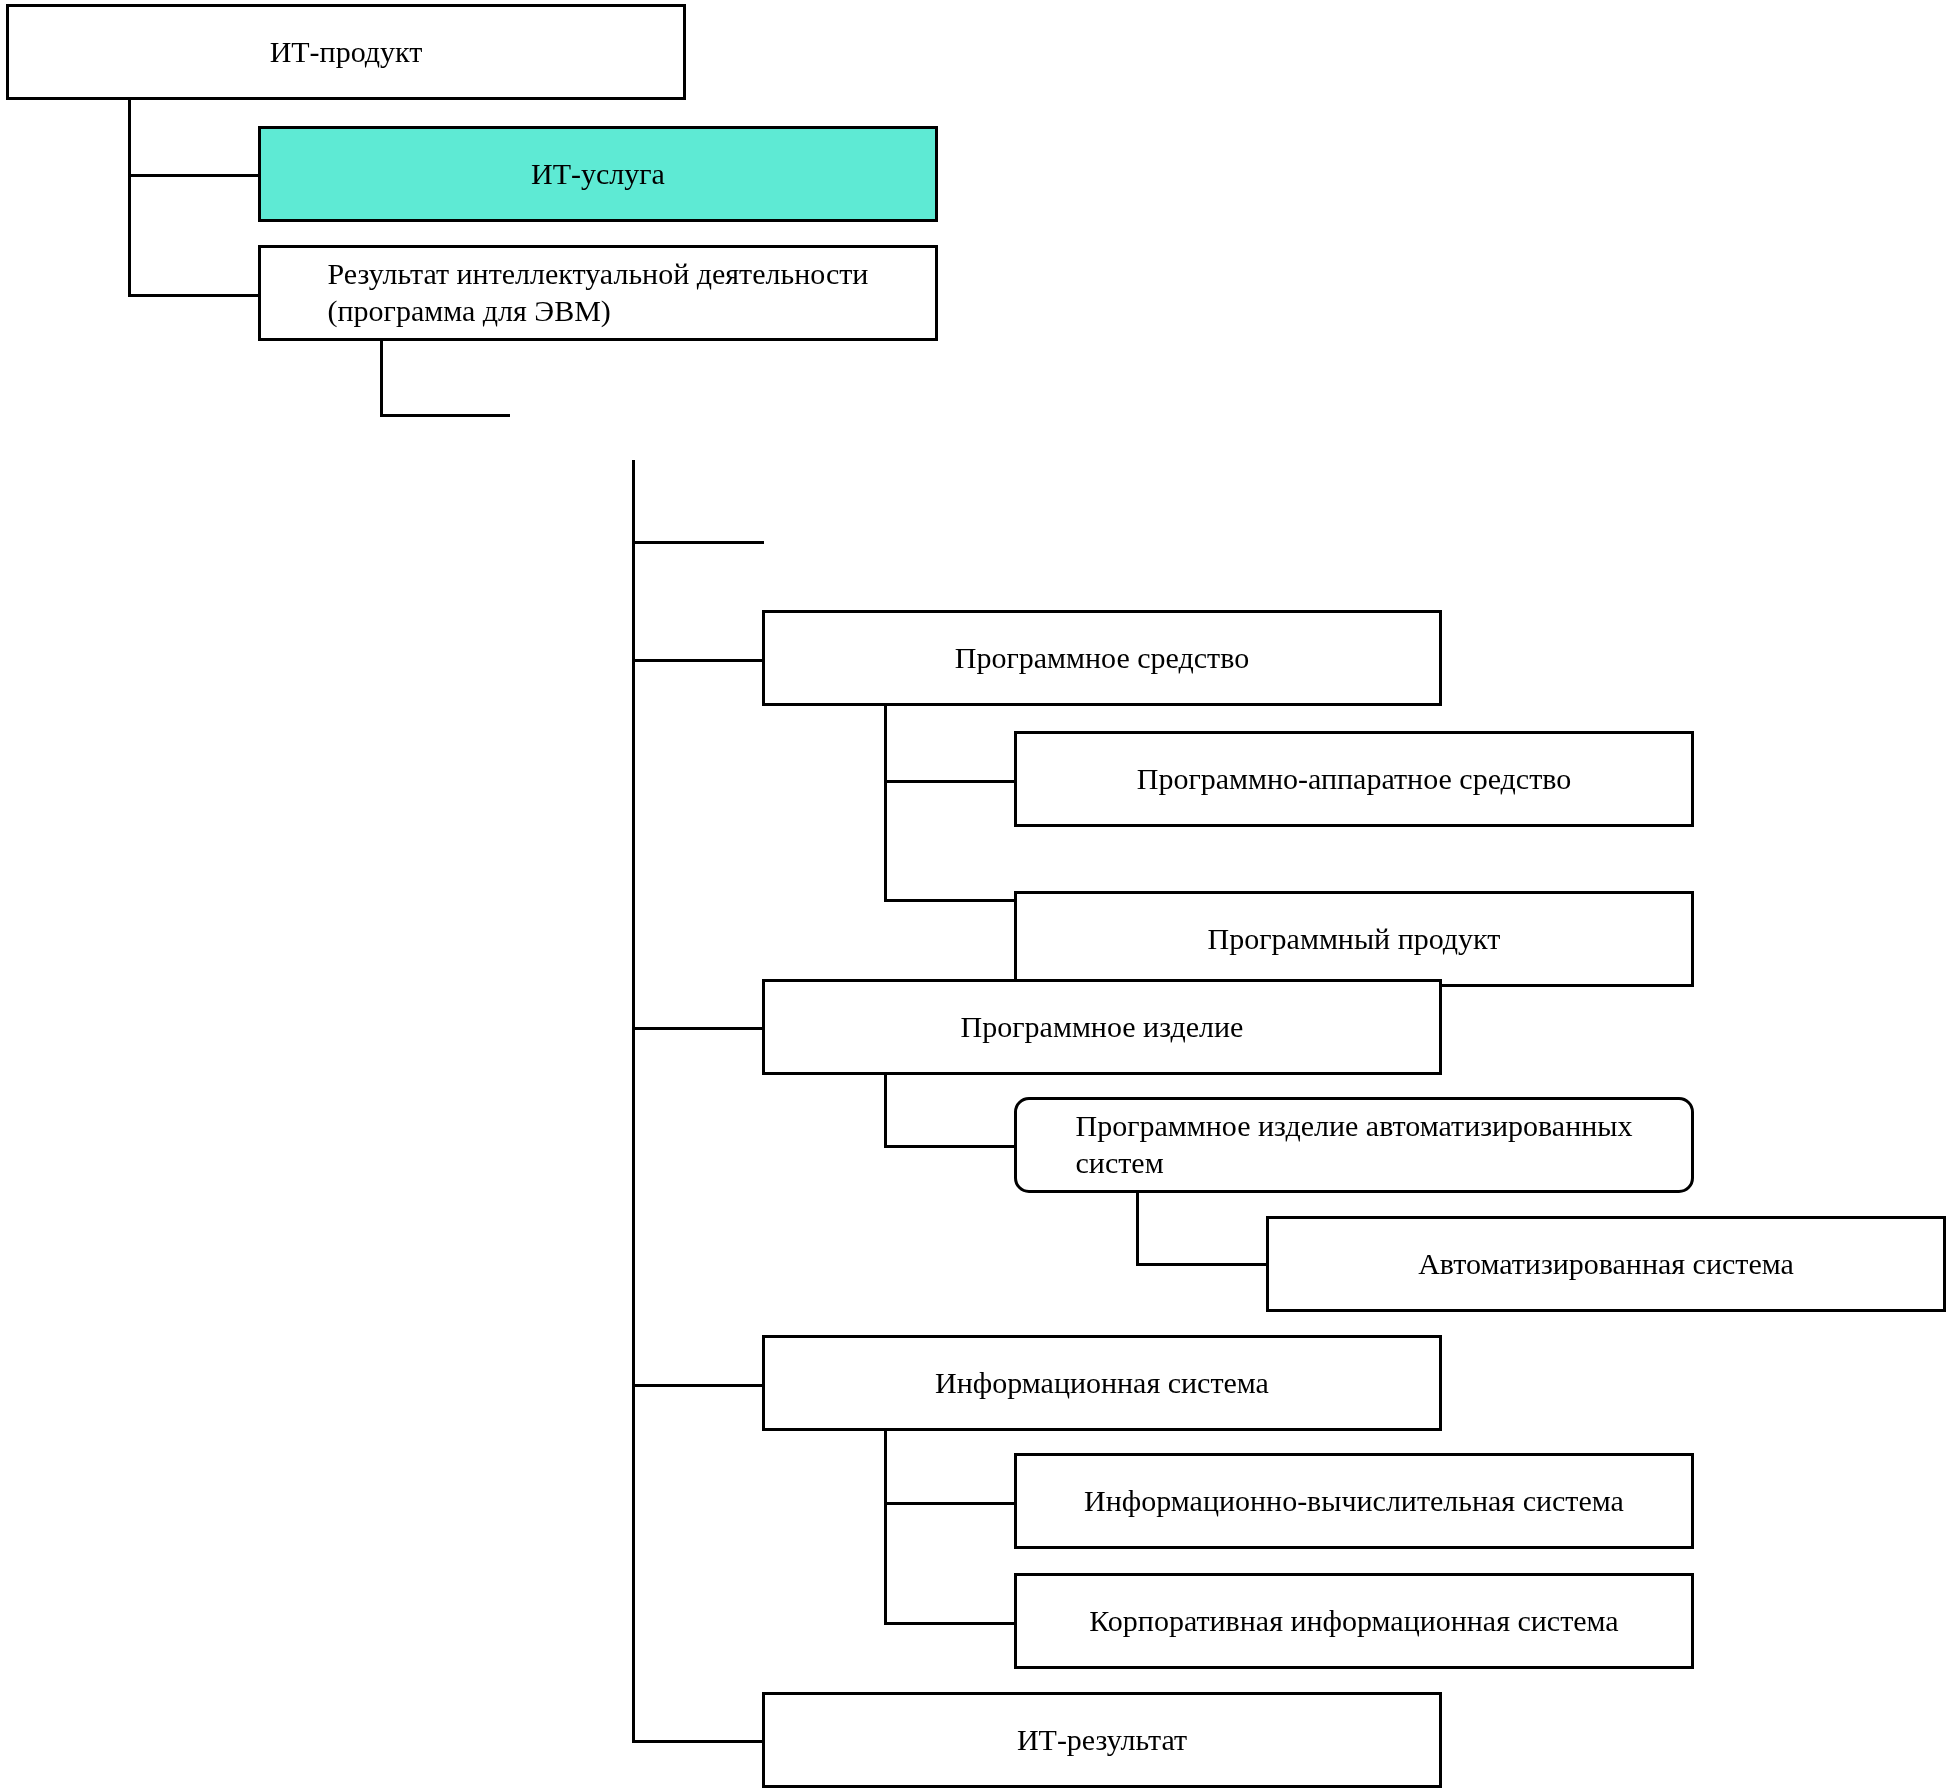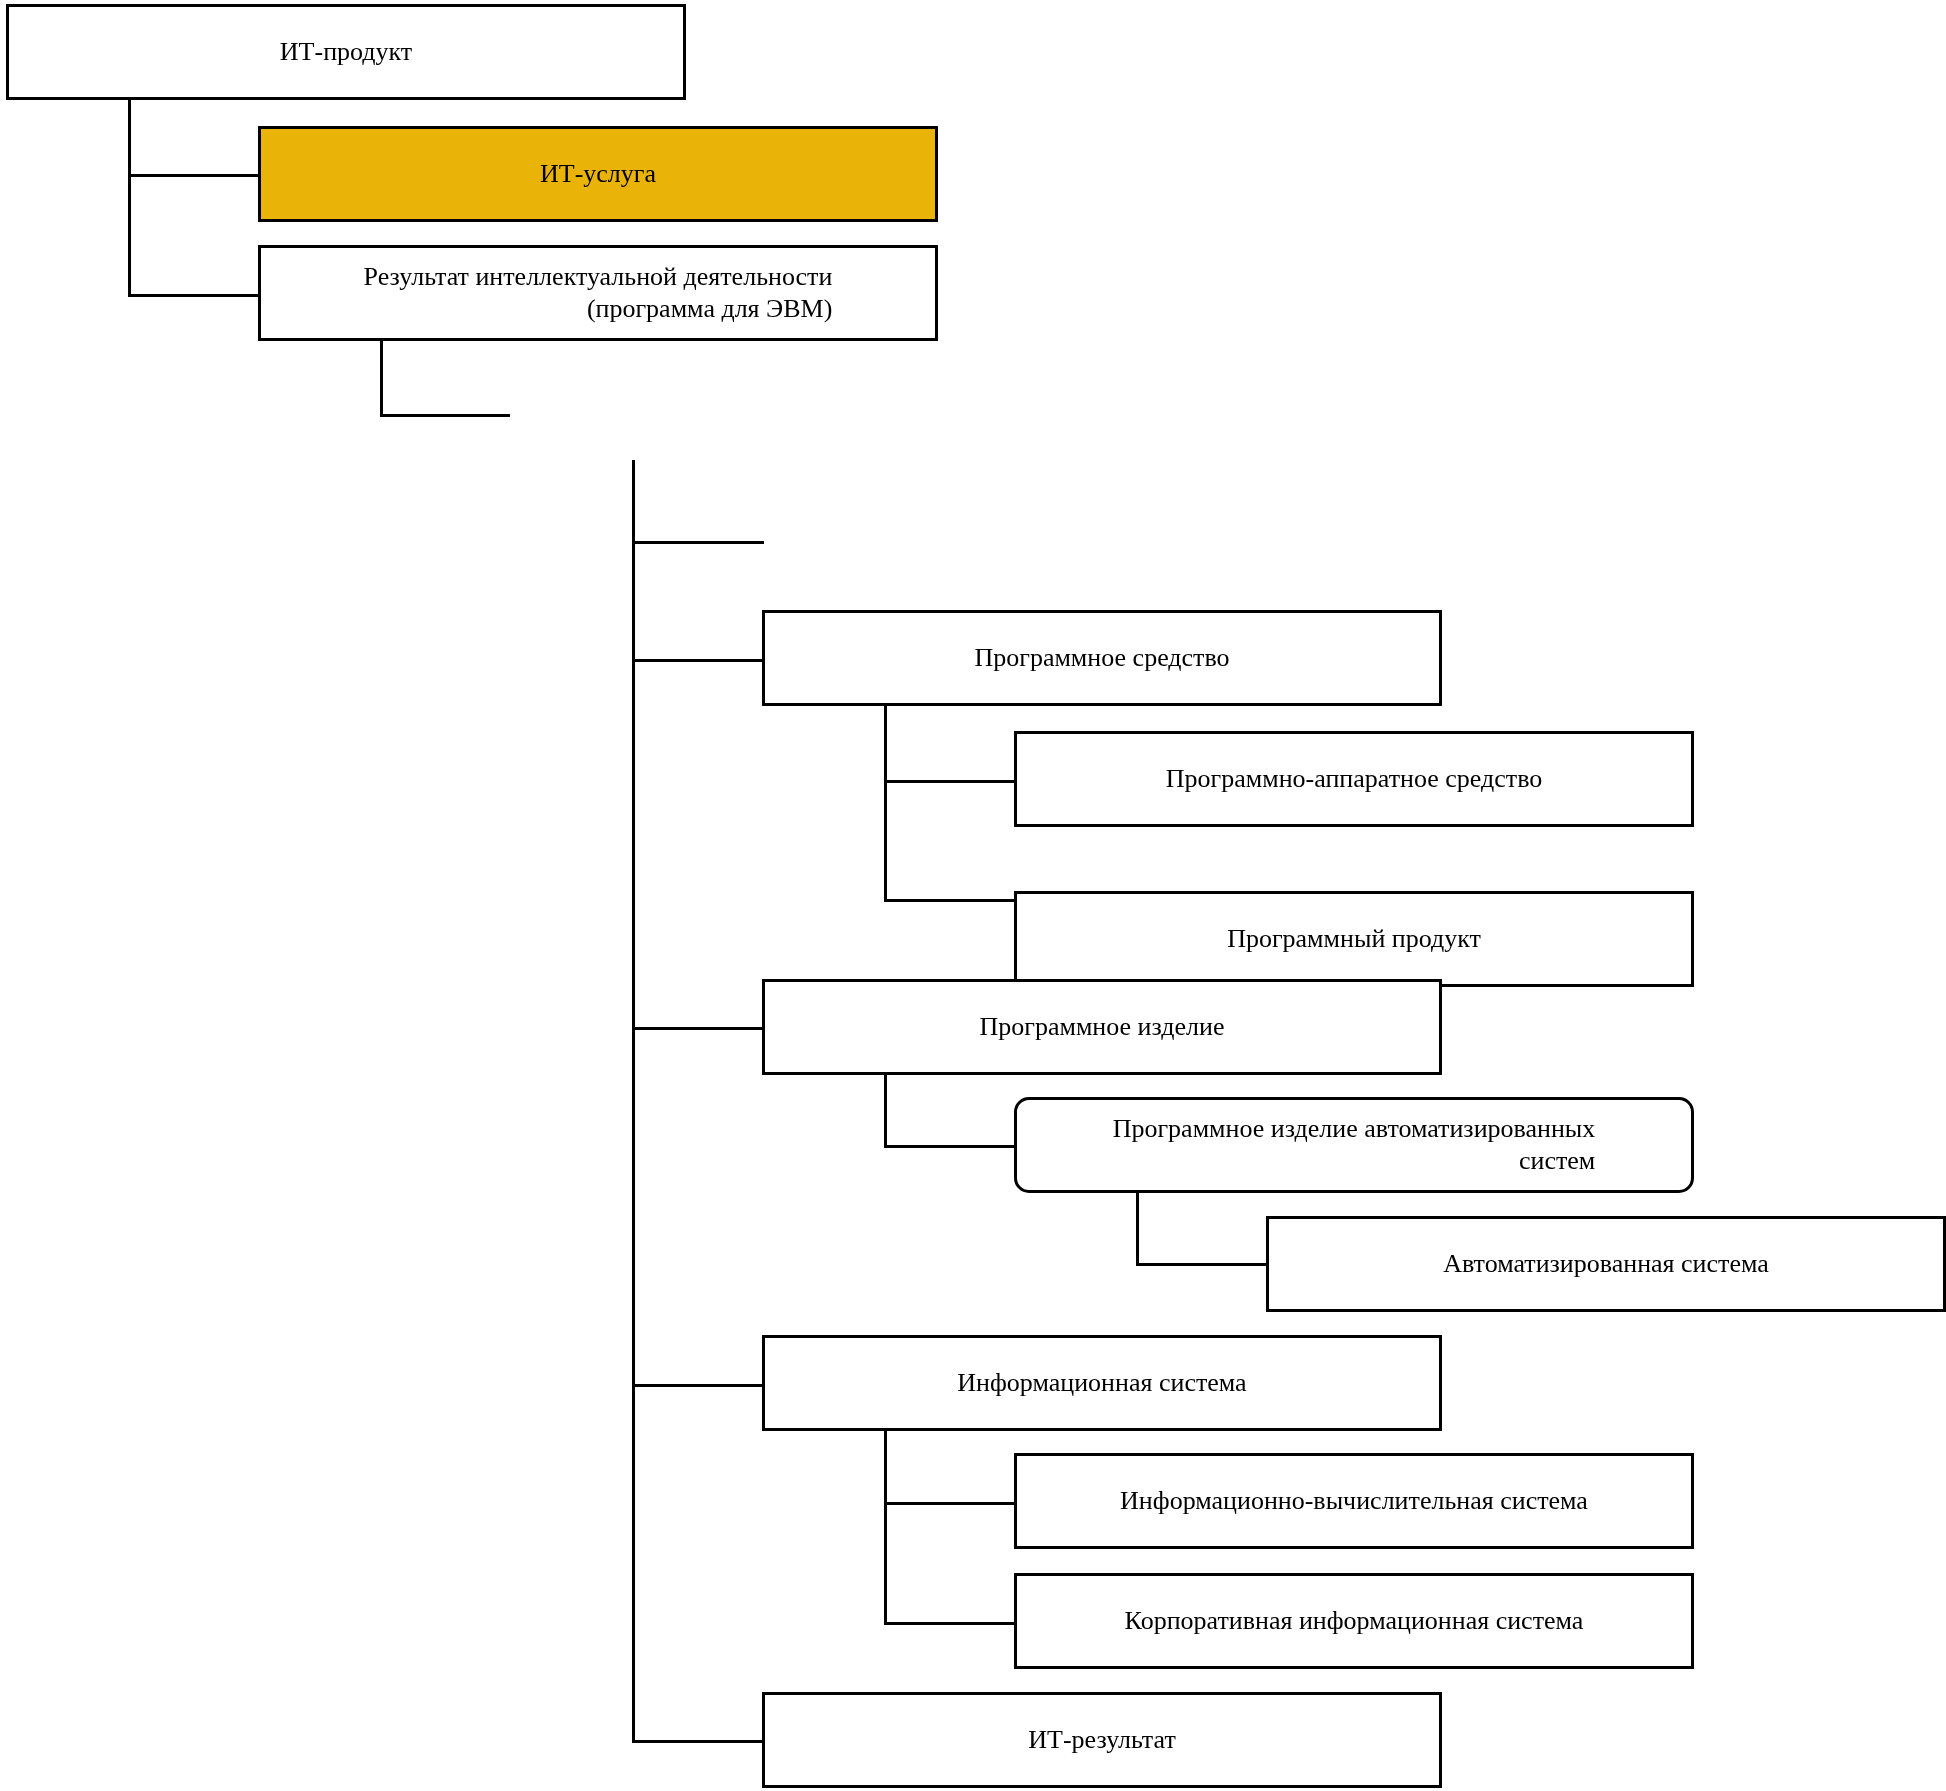--- a/index.html
+++ b/index.html
@@ -16,23 +16,23 @@
     overflow: hidden;
   }
   .node {
     position: absolute;
     box-sizing: border-box;
     border: 3px solid #000000;
     background: #ffffff;
     display: flex;
     align-items: center;
     justify-content: center;
-    text-align: right;
+    text-align: left;
     color: #000000;
-    font-size: 26px;
+    font-size: 30px;
     line-height: 1.22;
     padding: 2px 2px;
     white-space: pre-line;
     z-index: 3;
   }
   .conn {
     position: absolute;
     background: #000000;
     z-index: 1;
   }
@@ -58,21 +58,21 @@
     <div class="conn v" style="left: 884px; top: 1075px; height: 72px; background: rgb(0, 0, 0);"></div>
     <div class="conn h" style="left: 884px; top: 1145px; width: 132px; background: rgb(0, 0, 0);"></div>
     <div class="conn v" style="left: 1136px; top: 1193px; height: 72px; background: rgb(0, 0, 0);"></div>
     <div class="conn h" style="left: 1136px; top: 1263px; width: 132px; background: rgb(0, 0, 0);"></div>
     <div class="conn h" style="left: 632px; top: 1384px; width: 132px; background: rgb(0, 0, 0);"></div>
     <div class="conn v" style="left: 884px; top: 1431px; height: 194px; background: rgb(0, 0, 0);"></div>
     <div class="conn h" style="left: 884px; top: 1502px; width: 132px; background: rgb(0, 0, 0);"></div>
     <div class="conn h" style="left: 884px; top: 1622px; width: 132px; background: rgb(0, 0, 0);"></div>
     <div class="conn h" style="left: 632px; top: 1740px; width: 132px; background: rgb(0, 0, 0);"></div>
     <div class="node" style="left: 6px; top: 4px; width: 680px; height: 96px; background: rgb(255, 255, 255); border-color: rgb(0, 0, 0);">ИТ-продукт</div>
-    <div class="node" style="left: 258px; top: 126px; width: 680px; height: 96px; background: #eab308; border-color: rgb(0, 0, 0);">ИТ-услуга</div>
+    <div class="node" style="left: 258px; top: 126px; width: 680px; height: 96px; background: #5eead4; border-color: rgb(0, 0, 0);">ИТ-услуга</div>
     <div class="node" style="left: 258px; top: 245px; width: 680px; height: 96px; background: rgb(255, 255, 255); border-color: rgb(0, 0, 0);">Результат интеллектуальной деятельности
 (программа для ЭВМ)</div>
     <div class="node" style="left: 762px; top: 610px; width: 680px; height: 96px; background: rgb(255, 255, 255); border-color: rgb(0, 0, 0);">Программное средство</div>
     <div class="node" style="left: 1014px; top: 731px; width: 680px; height: 96px; background: rgb(255, 255, 255); border-color: rgb(0, 0, 0);">Программно-аппаратное средство</div>
     <div class="node" style="left: 1014px; top: 851px; width: 680px; height: 96px; background: rgb(255, 255, 255); border-color: rgb(0, 0, 0); margin-top: 40px;">Программный продукт</div>
     <div class="node" style="left: 762px; top: 979px; width: 680px; height: 96px; background: rgb(255, 255, 255); border-color: rgb(0, 0, 0);">Программное изделие</div>
     <div class="node" style="left: 1014px; top: 1097px; width: 680px; height: 96px; background: rgb(255, 255, 255); border-color: rgb(0, 0, 0); border-radius: 15px;">Программное изделие автоматизированных
 систем</div>
     <div class="node" style="left: 1266px; top: 1216px; width: 680px; height: 96px; background: rgb(255, 255, 255); border-color: rgb(0, 0, 0);">Автоматизированная система</div>
     <div class="node" style="left: 762px; top: 1335px; width: 680px; height: 96px; background: rgb(255, 255, 255); border-color: rgb(0, 0, 0);">Информационная система</div>

